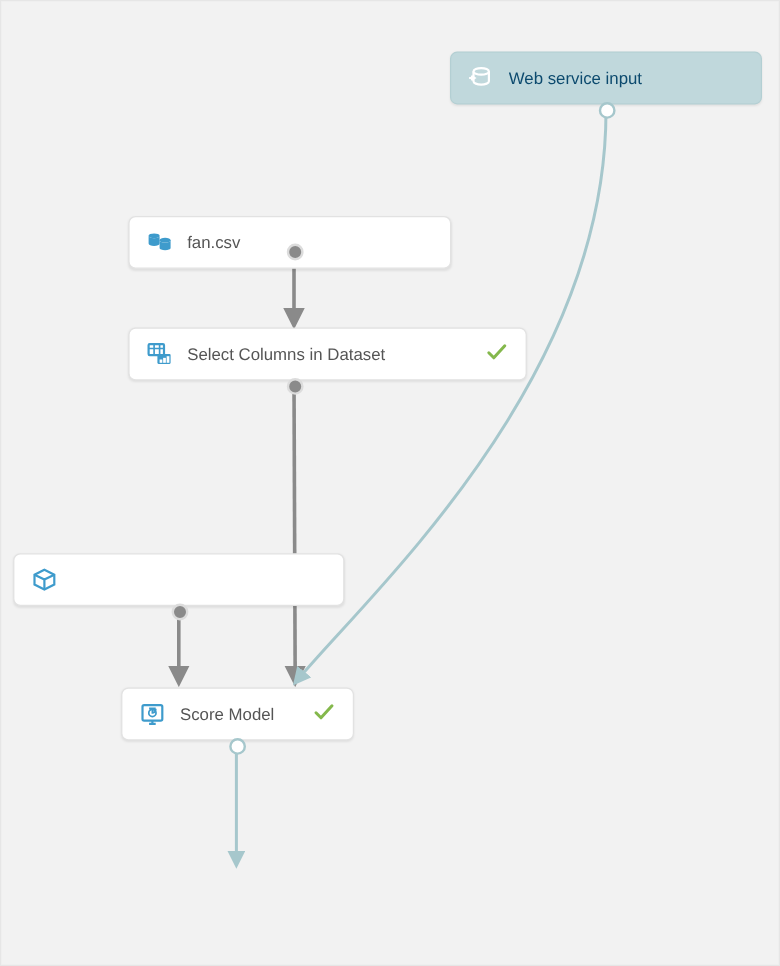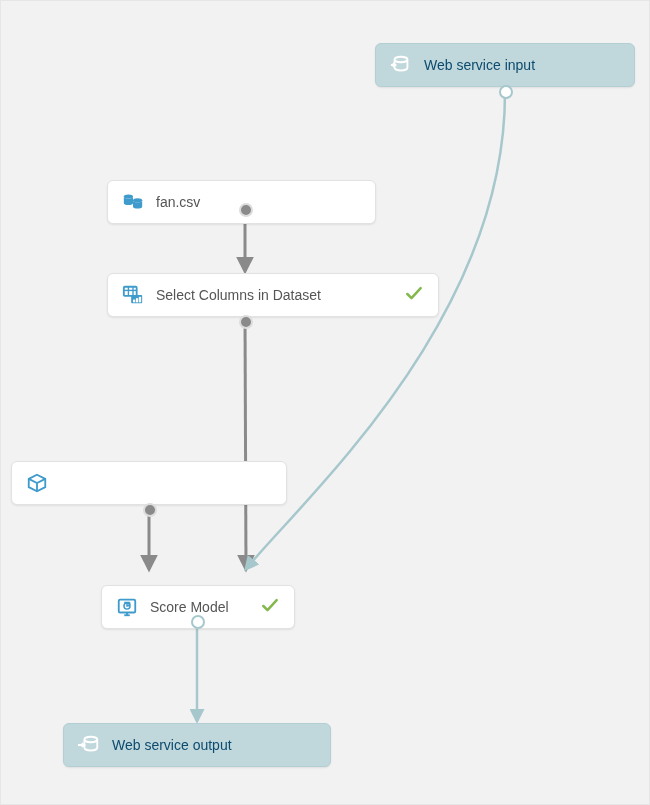--- a/index.html
+++ b/index.html
@@ -159,43 +159,33 @@
   <div class="node white" style="left:10px; top:460px; width:276px; height:44px;">
     <span class="icon">
       <svg width="22" height="22" viewBox="0 0 24 24">
         <path d="M12 3 L21 7.5 L21 16.5 L12 21 L3 16.5 L3 7.5 Z" fill="none" stroke="#3e9bcc" stroke-width="2"></path>
         <path d="M3 7.5 L12 12 L21 7.5 M12 12 L12 21" fill="none" stroke="#3e9bcc" stroke-width="2"></path>
       </svg>
     </span>
   </div>
   <div class="port" style="left:142px; top:502px;"></div>
 
-  <div class="node white" style="left:100px; top:572px; width:194px; height:44px;margin-top:12px;">
+  <div class="node white" style="left:100px; top:572px; width:194px; height:44px;">
     <span class="icon">
       <svg width="22" height="22" viewBox="0 0 24 24">
         <rect x="3" y="4" width="18" height="14" rx="1.5" fill="none" stroke="#3e9bcc" stroke-width="2"></rect>
         <line x1="9" y1="21" x2="15" y2="21" stroke="#3e9bcc" stroke-width="2"></line>
         <line x1="12" y1="18" x2="12" y2="21" stroke="#3e9bcc" stroke-width="2"></line>
         <path d="M12 7 v4 a3 3 0 0 0 3 -3 h-3 M9 7 h6 M10 7 a4 5 0 0 0 4 0" fill="none" stroke="#3e9bcc" stroke-width="1.6"></path>
         <circle cx="12" cy="11" r="3.3" fill="none" stroke="#3e9bcc" stroke-width="1.6"></circle>
       </svg>
     </span>
     <span class="label">Score Model</span>
     <span class="status">
       <svg width="20" height="20" viewBox="0 0 24 24">
         <path d="M4 12 l5 5 l11 -12" fill="none" stroke="#84b84c" stroke-width="3" stroke-linecap="round" stroke-linejoin="round"></path>
       </svg>
     </span>
   </div>
   <div class="port ws-port" style="left:190px; top:614px;"></div>
 
-  <div class="node ws" style="left:62px; top:722px; width:268px; height:44px;">
-    <span class="icon">
-      <svg width="22" height="22" viewBox="0 0 24 24">
-        <ellipse cx="14" cy="6" rx="7" ry="3" fill="none" stroke="#ffffff" stroke-width="2"></ellipse>
-        <path d="M7 6 v9 a7 3 0 0 0 14 0 V6" fill="none" stroke="#ffffff" stroke-width="2"></path>
-        <path d="M0 12 h6 M4 10 l3 2 l-3 2" fill="none" stroke="#ffffff" stroke-width="2"></path>
-      </svg>
-    </span>
-    <span class="label">Web service output</span>
-  </div>
 
 </div>
 
 </body></html>

